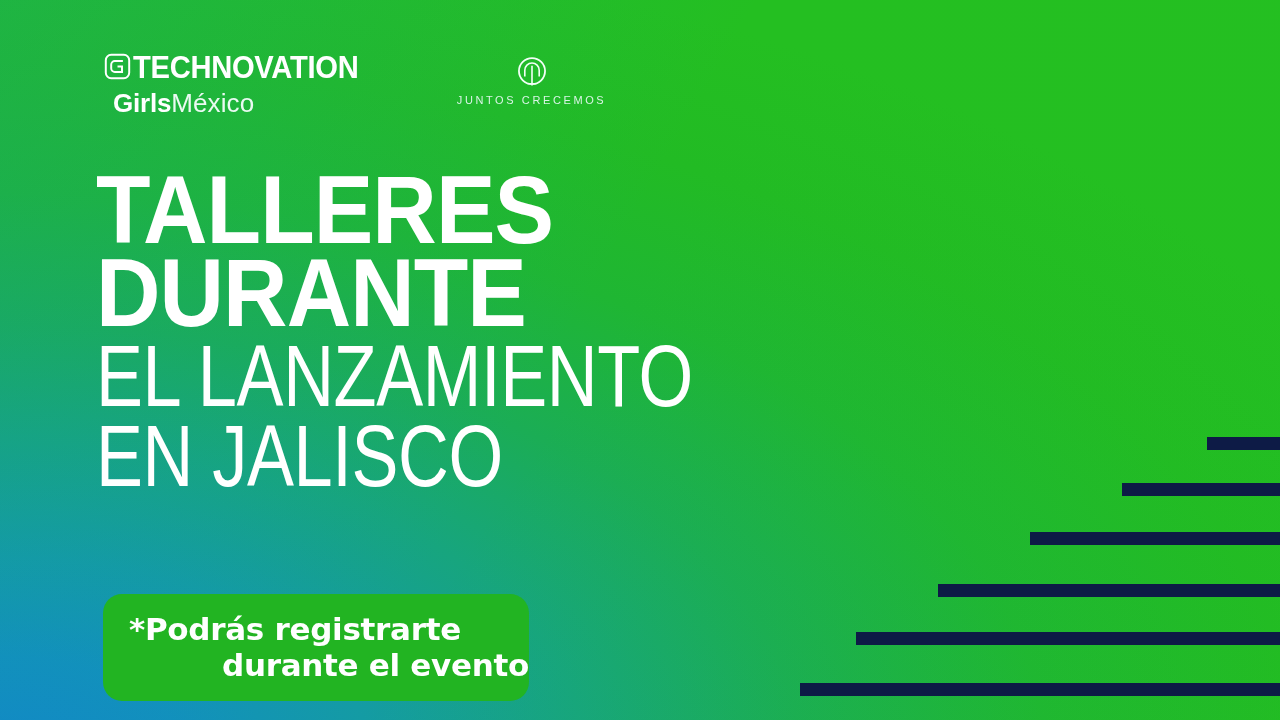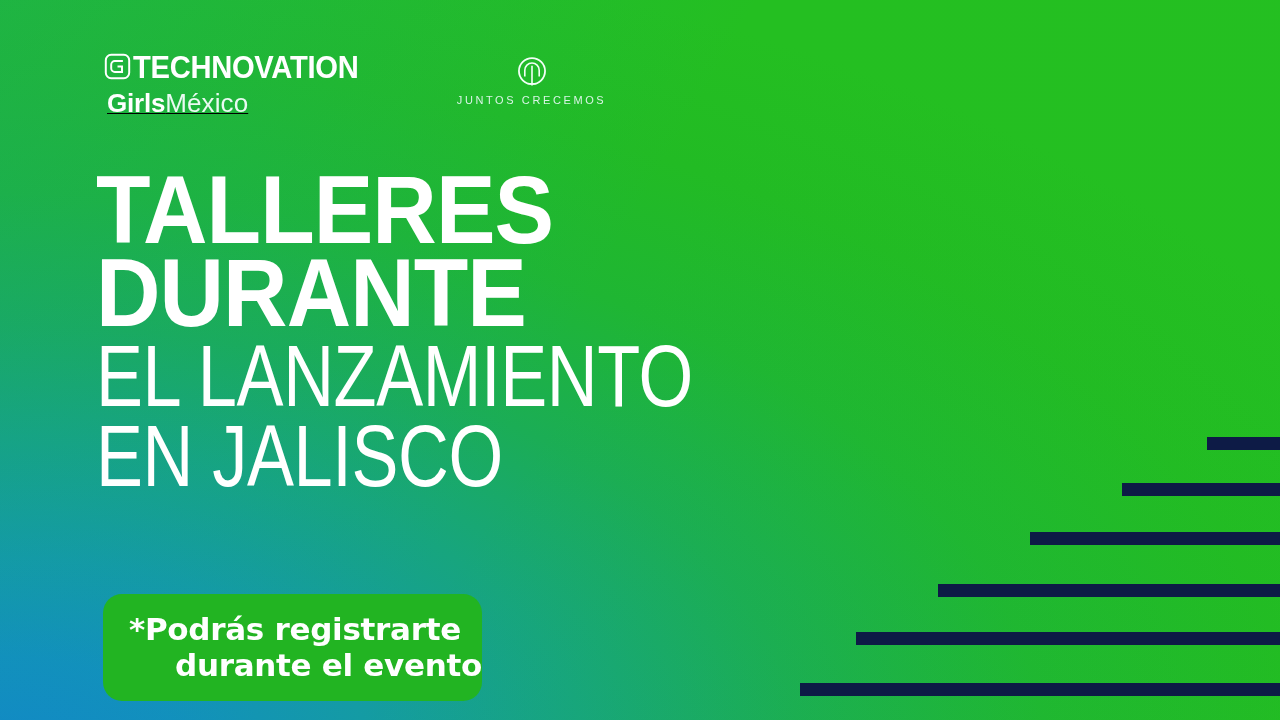--- a/index.html
+++ b/index.html
@@ -35,21 +35,21 @@
   .logos { position:absolute; left:104px; top:52px; display:flex; align-items:flex-start; gap:84px; }
 
   .tn-logo { display:flex; flex-direction:column; }
   .tn-top { display:flex; align-items:center; gap:2px; }
   .tn-mark { width:27px; height:27px; flex:none; margin-bottom:2px; }
   .tn-word {
     color:#ffffff; font-weight:bold; font-size:31px; letter-spacing:-0.3px;
     line-height:1; font-family:"Liberation Sans", sans-serif;
     transform:scaleX(.94); transform-origin:left center; white-space:nowrap;
   }
-  .tn-sub { margin-top:7px; margin-left:3px; white-space:nowrap; line-height:1;text-decoration:underline; }
+  .tn-sub { margin-top:7px; margin-left:9px; white-space:nowrap; line-height:1; }
   .tn-girls { color:#ffffff; font-weight:bold; font-size:26px; letter-spacing:-0.2px; }
   .tn-mex { color:#eafaf2; font-weight:300; font-size:26px; letter-spacing:.1px; }
 
   .mt-logo { display:flex; flex-direction:column; align-items:center; padding-top:2px; }
   .mt-mark { width:36px; height:36px; }
   .mt-wordwrap { display:flex; align-items:flex-end; margin-top:2px; }
   .mt-word {
     color:#f2fff7; font-size:38px; font-weight:300; letter-spacing:.4px;
     line-height:1; font-family:"DejaVu Sans", sans-serif;
   }
@@ -68,21 +68,21 @@
   }
   .hl-2 { margin-top:2px; }
   .hl-3, .hl-4 {
     font-weight:normal; font-size:88px; letter-spacing:-.5px;
     transform:scaleX(.80); transform-origin:left top;
     margin-top:6px;
   }
 
   
   .note-badge {
-    position:absolute; left:103px; top:594px; width:379px; height:107px;
+    position:absolute; left:103px; top:594px; width:426px; height:107px;
     background:#22b422; border-radius:19px;
     display:flex; flex-direction:column; justify-content:center;
     padding-left:26px;
   }
   .note-line {
     color:#ffffff; font-size:31px; font-weight:bold; line-height:1.13;
     letter-spacing:-.3px; font-family:"DejaVu Sans", sans-serif;
     white-space:nowrap;
   }
 

